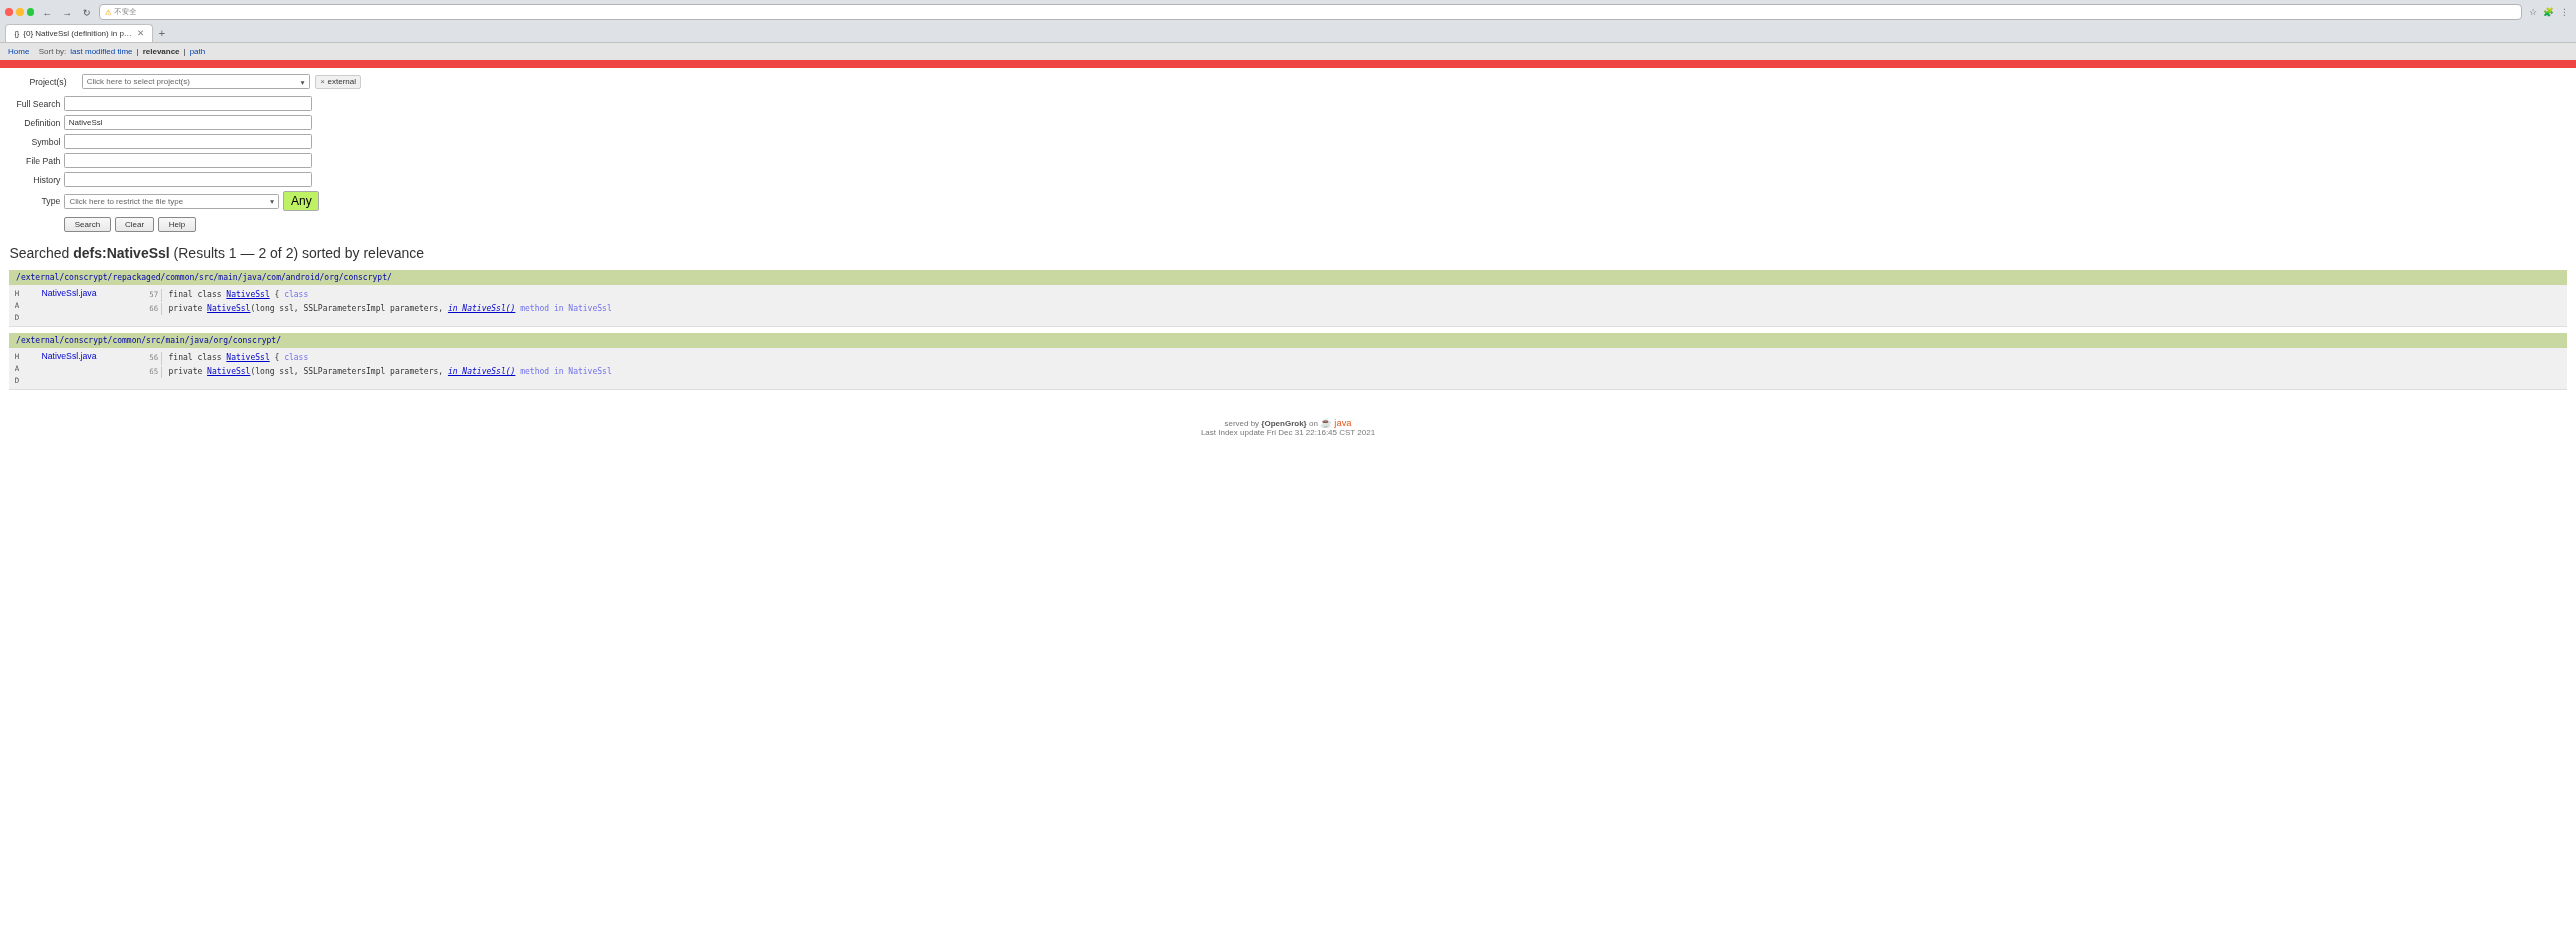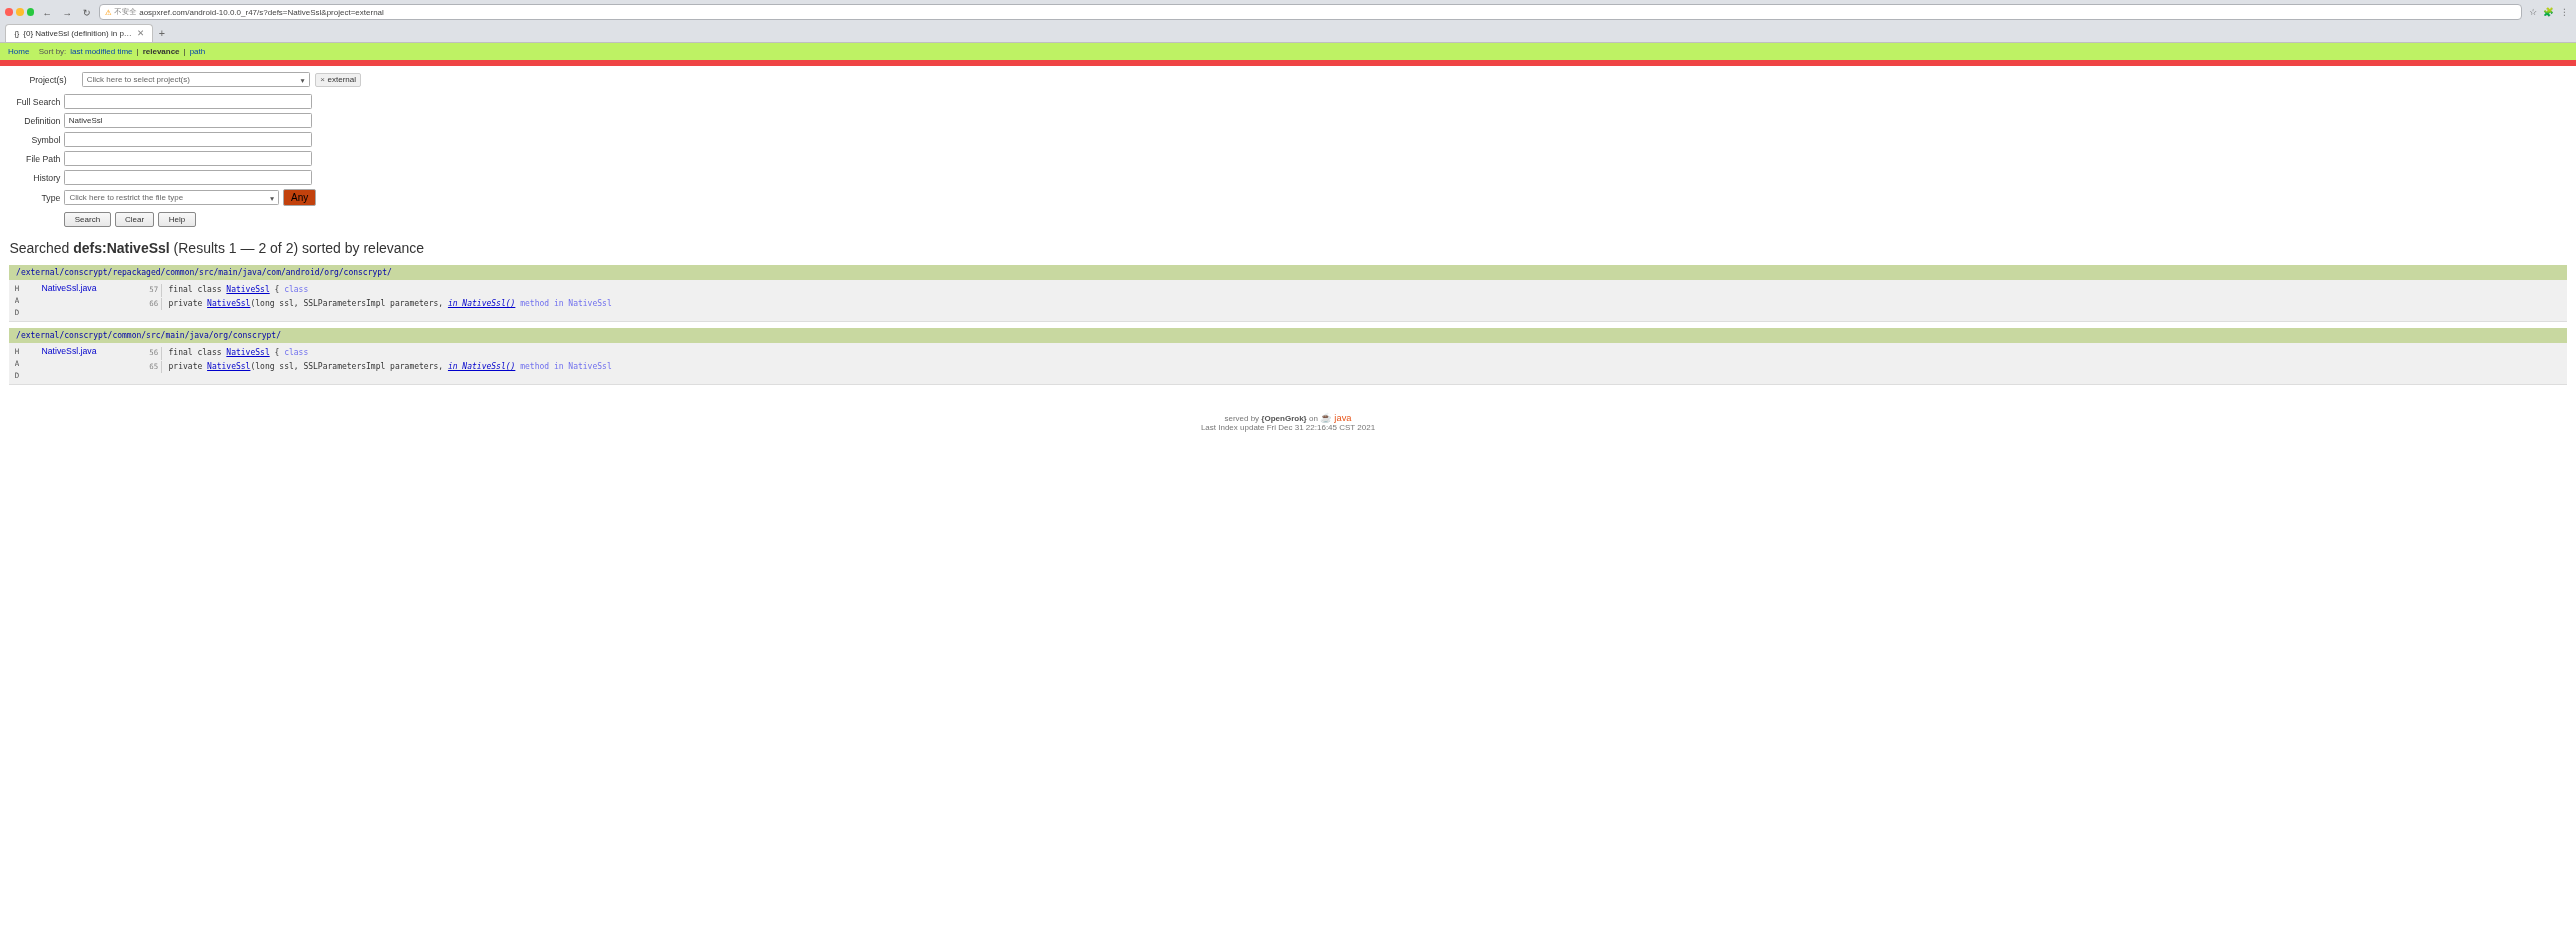--- a/index.html
+++ b/index.html
@@ -39,21 +39,21 @@
       display: flex; align-items: center; gap: 4px; min-width: 134px; max-width: 148px;
     }
     .tab-favicon { font-size: 7.4px; }
     .tab-title { flex: 1; overflow: hidden; text-overflow: ellipsis; white-space: nowrap; }
     .tab-close { color: #888; font-size: 8.7px; cursor: pointer; }
     .tab-new { background: none; border: none; font-size: 10.7px; cursor: pointer; color: #666; padding: 2.7px 5.4px; }
     .toolbar-icon { font-size: 8.7px; color: #555; cursor: pointer; padding: 1.3px 2px; }
 
     
     .page-top-nav {
-      background: #bef264; border-bottom: 6px solid #ef4444;
+      background: #e5e5e5; border-bottom: 8px solid #ef4444;
       padding: 4px 8px; font-size: 8px;
       display: flex; align-items: center; gap: 4px;
     }
     .page-top-nav a { color: #0645ad; text-decoration: none; }
     .sort-label { color: #555; margin-left: 5.4px; }
     .sort-link { color: #0645ad; text-decoration: underline; cursor: pointer; }
 
     
     .main-content { padding: 6.7px 9.4px; }
 
@@ -107,22 +107,22 @@
     }
     .type-select-wrapper {
       position: relative; display: inline-block;
     }
     .type-select {
       appearance: none; border: 0.7px solid #aaa; border-radius: 1.3px;
       padding: 2px 16px 2px 4px; font-size: 8px; color: #666;
       background: #fff; width: 215px; cursor: pointer;
     }
     .any-btn {
-      border: 0.7px solid #aaa; background: #c2410c; border-radius: 2px;
-      padding: 2px 6.7px; font-size: 10px; cursor: pointer;
+      border: 0.7px solid #aaa; background: #bef264; border-radius: 2px;
+      padding: 2px 6.7px; font-size: 12px; cursor: pointer;
     }
 
     
     .action-btns {
       display: flex; gap: 4px; margin-left: 55px; margin-top: 5.4px;
     }
     .action-btn {
       border: 0.7px solid #888; background: linear-gradient(#f8f8f8, #e8e8e8);
       border-radius: 2px; padding: 2px 9.4px; font-size: 8px; cursor: pointer; color: #333;
     }
@@ -191,21 +191,20 @@
       <span class="tl tl-red"></span>
       <span class="tl tl-yellow"></span>
       <span class="tl tl-green"></span>
     </div>
     <button class="nav-btn">←</button>
     <button class="nav-btn">→</button>
     <button class="nav-btn">↻</button>
     <div class="address-bar-area">
       <span class="lock-icon">⚠</span>
       <span style="font-size:7.4px;color:#888;">不安全</span>
-      <span class="address-text">aospxref.com/android-10.0.0_r47/s?defs=NativeSsl&amp;project=external</span>
     </div>
     <div class="right-toolbar">
       <span class="toolbar-icon">☆</span>
       <span class="toolbar-icon">🧩</span>
       <span class="toolbar-icon">⋮</span>
     </div>
   </div>
   <div class="tab-bar">
     <div class="tab">
       <span class="tab-favicon">{}</span>

